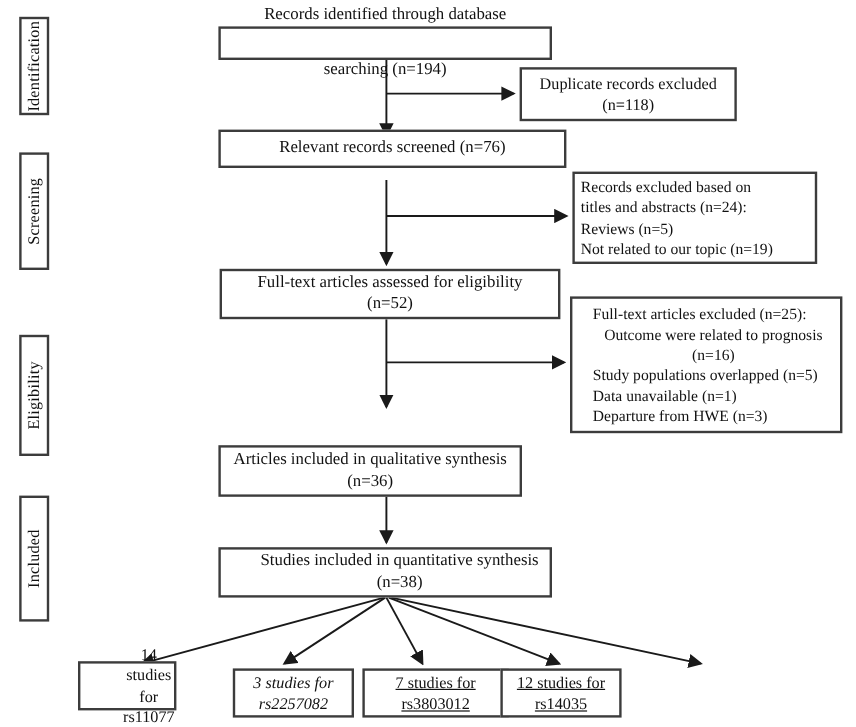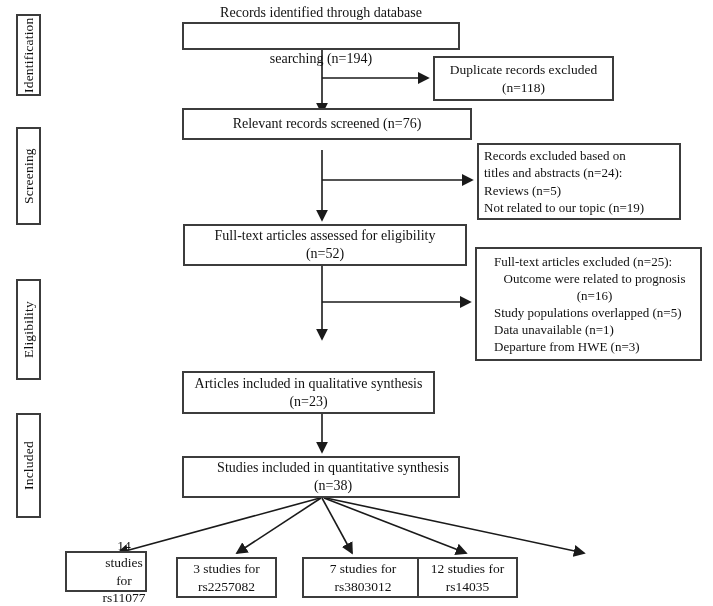--- a/index.html
+++ b/index.html
@@ -121,38 +121,38 @@
   <div class="box left-align" style="left:475px; top:247px; width:227px; height:114px;padding-left:17px;">
     <span class="line">Full-text articles excluded (n=25):</span>
     <span class="line">Outcome were related to prognosis (n=16)</span>
     <span class="line">Study populations overlapped (n=5)</span>
     <span class="line">Data unavailable (n=1)</span>
     <span class="line">Departure from HWE (n=3)</span>
   </div>
 
   <div class="box" style="left:182px; top:343px; width:253px; height:43px;margin-top:28px;">
     <span class="line">Articles included in qualitative synthesis</span>
-    <span class="line">(n=23)</span>
+    <span class="line">(n=36)</span>
   </div>
 
   <div class="box" style="left:182px; top:456px; width:278px; height:42px;padding-left:24px;">
     <span class="line">Studies included in quantitative synthesis</span>
     <span class="line">(n=38)</span>
   </div>
 
   <div class="box small" style="left:65px;  top:551px; width:82px; height:41px;padding-left:36px;">
     <span class="line">14 studies for</span>
     <span class="line">rs11077</span>
   </div>
-  <div class="box small" style="left:176px; top:557px; width:101px; height:41px;">
+  <div class="box small" style="left:194px; top:557px; width:101px; height:41px;font-style:italic;">
     <span class="line">3 studies for</span>
     <span class="line">rs2257082</span>
   </div>
-  <div class="box small" style="left:302px; top:557px; width:122px; height:41px;">
+  <div class="box small" style="left:302px; top:557px; width:122px; height:41px;text-decoration:underline;">
     <span class="line">7 studies for</span>
     <span class="line">rs3803012</span>
   </div>
-  <div class="box small" style="left:417px; top:557px; width:101px; height:41px;">
+  <div class="box small" style="left:417px; top:557px; width:101px; height:41px;text-decoration:underline;">
     <span class="line">12 studies for</span>
     <span class="line">rs14035</span>
   </div>
 
 </div>
 
 </body></html>

